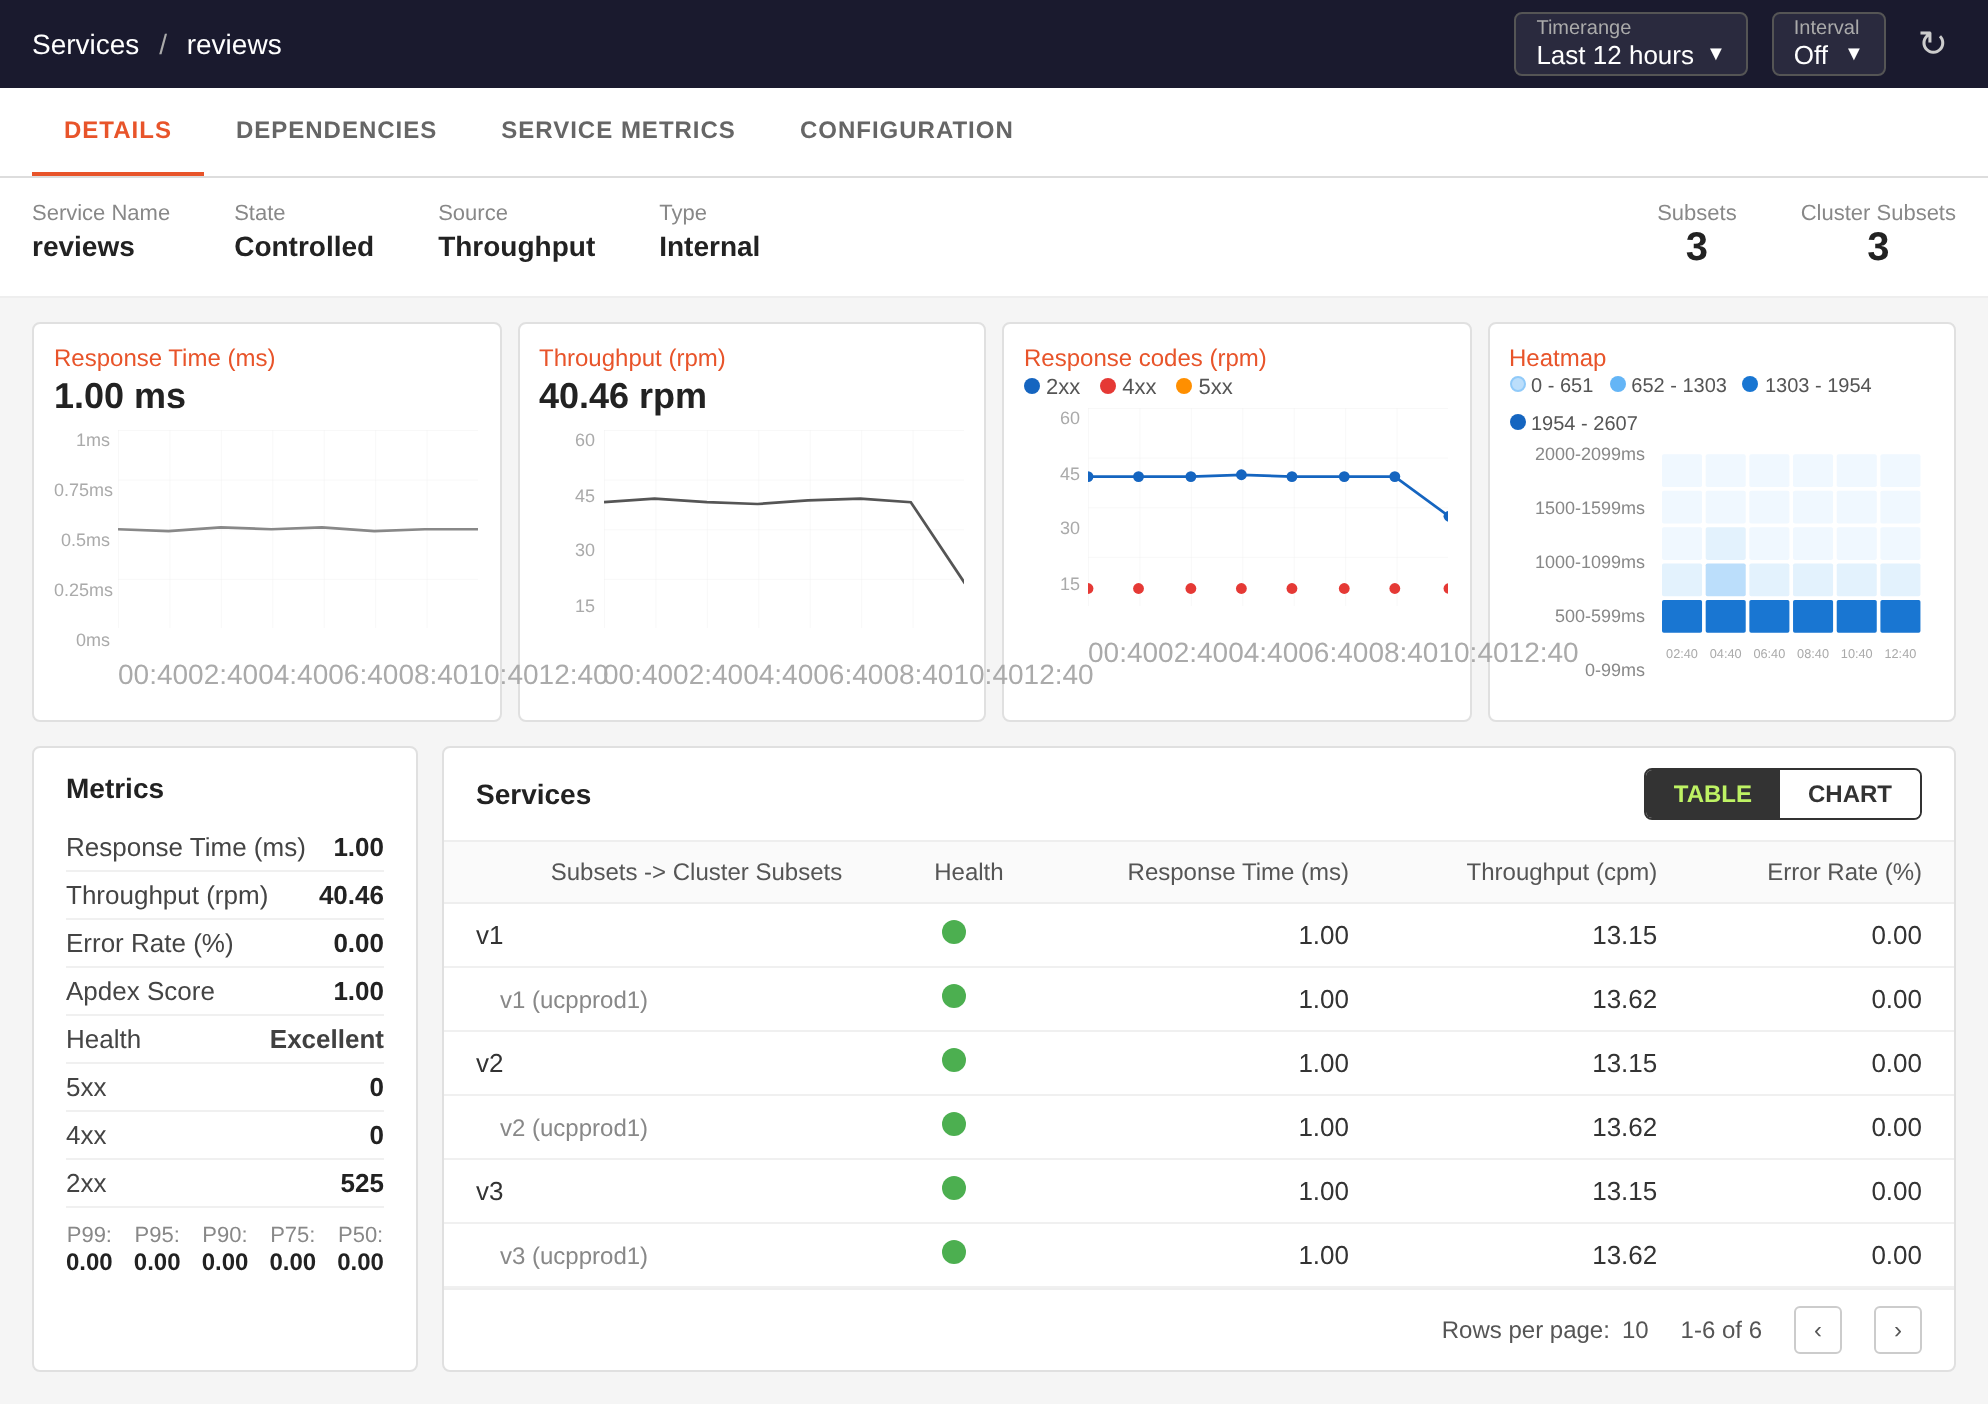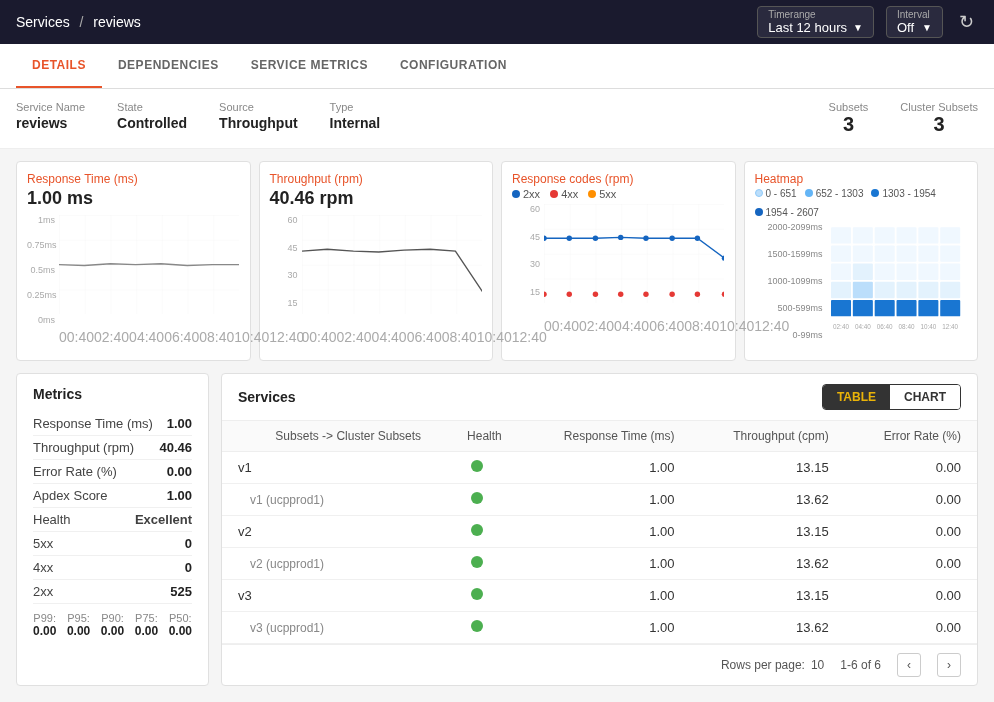--- a/index.html
+++ b/index.html
@@ -281,21 +281,21 @@
       padding: 5px 14px;
       font-size: 12px;
       font-weight: 600;
       cursor: pointer;
       background: #fff;
       color: #333;
       border: none;
     }
     .toggle-btn.active {
       background: #333;
-      color: #eab308;
+      color: #bef264;
     }
 
     table {
       width: 100%;
       border-collapse: collapse;
     }
     th {
       font-size: 12px;
       font-weight: 400;
       color: #555;

